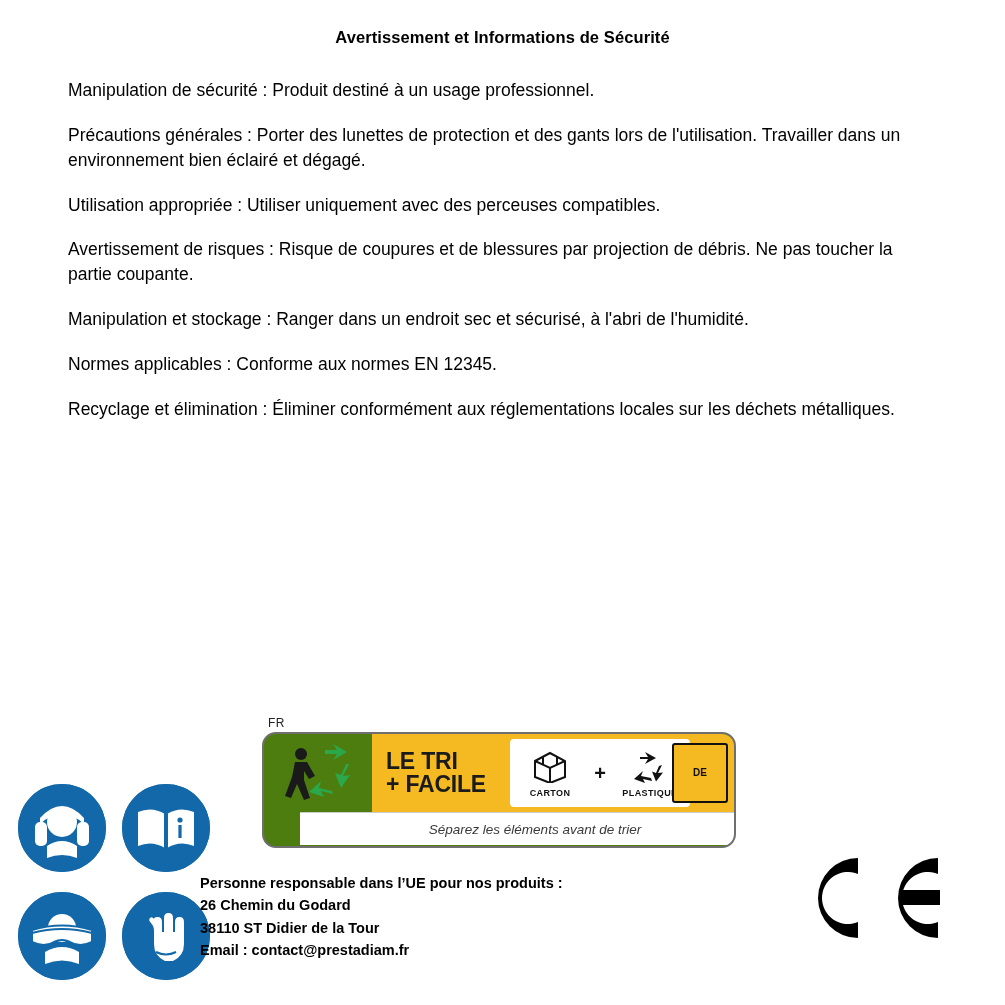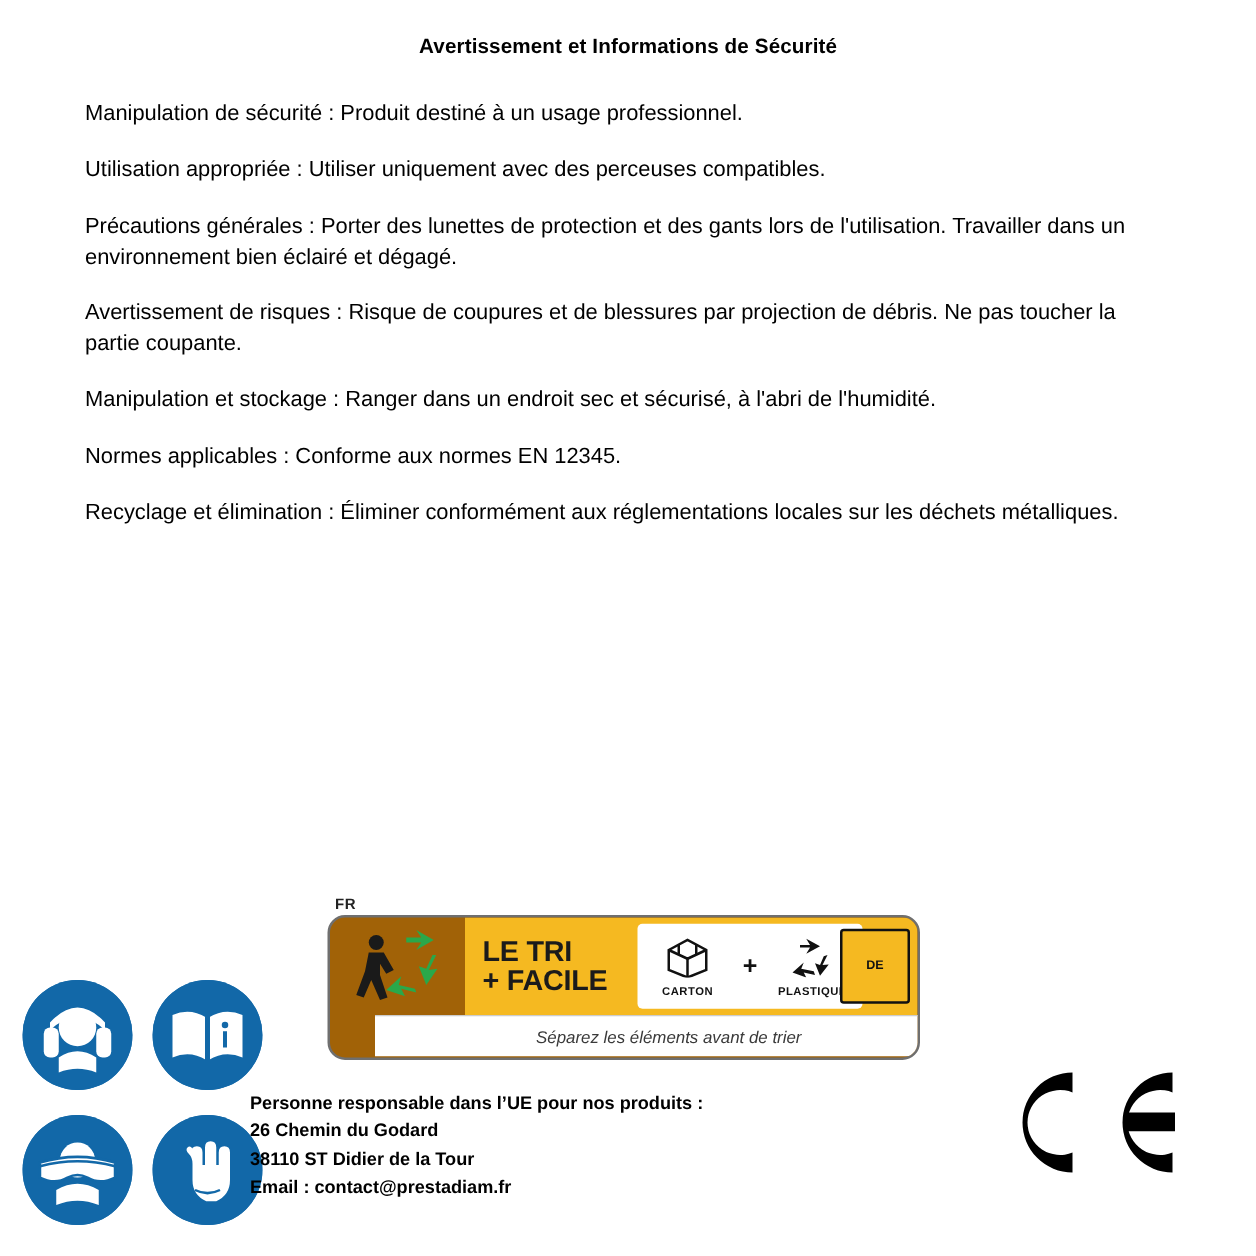--- a/index.html
+++ b/index.html
@@ -70,33 +70,33 @@
     left: 262px;
     top: 716px;
     width: 470px;
     height: 130px;
   }
   .triman .fr-tag {
     position: absolute;
     left: 6px;
     top: 0px;
     font-size: 12px;
-    font-weight: bold;
+    font-weight: normal;
     color: #222;
     letter-spacing: 0.5px;
   }
   .triman-box {
     position: absolute;
     left: 0;
     top: 16px;
     width: 470px;
     height: 112px;
     border: 2px solid #6f6f6f;
     border-radius: 14px;
-    background: #a16207;
+    background: #4d7c0f;
     overflow: hidden;
   }
   .triman-row {
     position: absolute;
     left: 0; top: 0;
     width: 470px;
     height: 78px;
     display: flex;
     align-items: stretch;
   }
@@ -218,22 +218,22 @@
   }
   .ce-mark svg { display: block; }
 </style>
 </head>
 <body>
 
 <div class="doc-title">Avertissement et Informations de Sécurité</div>
 
 <div class="body-copy">
   <p class="para">Manipulation de sécurité : Produit destiné à un usage professionnel.</p>
+  <p class="para">Précautions générales : Porter des lunettes de protection et des gants lors de l'utilisation. Travailler dans un environnement bien éclairé et dégagé.</p>
   <p class="para">Utilisation appropriée : Utiliser uniquement avec des perceuses compatibles.</p>
-  <p class="para">Précautions générales : Porter des lunettes de protection et des gants lors de l'utilisation. Travailler dans un environnement bien éclairé et dégagé.</p>
   <p class="para">Avertissement de risques : Risque de coupures et de blessures par projection de débris. Ne pas toucher la partie coupante.</p>
   <p class="para">Manipulation et stockage : Ranger dans un endroit sec et sécurisé, à l'abri de l'humidité.</p>
   <p class="para">Normes applicables : Conforme aux normes EN 12345.</p>
   <p class="para">Recyclage et élimination : Éliminer conformément aux réglementations locales sur les déchets métalliques.</p>
 </div>
 
 <div class="picto-grid">
 
   <div class="picto p1">
     <svg viewBox="0 0 88 88" aria-hidden="true">

